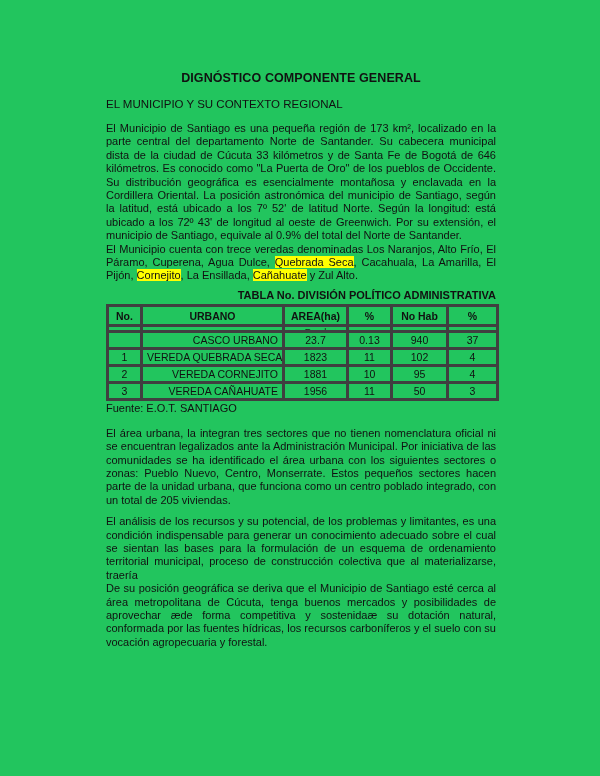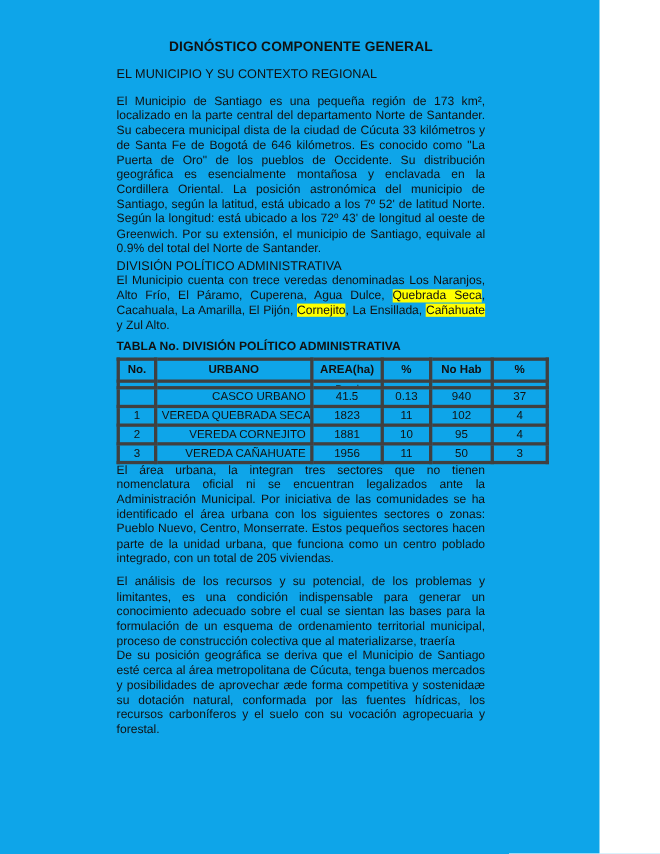--- a/index.html
+++ b/index.html
@@ -1,22 +1,22 @@
 <!DOCTYPE html>
 <html><head>
 <meta charset="utf-8">
 <style>
   html, body { margin: 0; padding: 0; background: #ffffff; }
   .page {
     position: relative;
-    width: 545px;
+    width: 600px;
     height: 776px;
-    background: #0ea5e9;
+    background: #22c55e;
     box-sizing: border-box;
-    padding: 35px 104px 0 106px;
+    padding: 71px 104px 0 106px;
     font-family: "Liberation Sans", sans-serif;
     font-size: 11px;
     line-height: 13.4px;
     color: #111111;
     overflow: hidden;
   }
   .doc-title {
     font-size: 12.5px;
     line-height: 14px;
     font-weight: bold;
@@ -33,21 +33,21 @@
   .sec-heading.tight { margin: 3px 0 0 0; }
   p.body-par {
     text-align: justify;
     margin: 0;
   }
   p.body-par.gap-b { margin-bottom: 8px; }
   .hl { background: #ffff00; }
   .table-title {
     font-size: 11px;
     font-weight: bold;
-    text-align: left;
+    text-align: right;
     margin: 6px 0 2px 0;
   }
   table.data-table {
     border-collapse: collapse;
     width: 100%;
     table-layout: fixed;
     font-size: 10.5px;
     line-height: 12px;
     border: 1.5px solid #1b1b1b;
   }
@@ -79,21 +79,20 @@
 <body>
 
 <div class="page">
 
   <h1 class="doc-title">DIGNÓSTICO COMPONENTE GENERAL</h1>
 
   <h2 class="sec-heading">EL MUNICIPIO Y SU CONTEXTO REGIONAL</h2>
 
   <p class="body-par">El Municipio de Santiago es una pequeña región de 173 km², localizado en la parte central del departamento Norte de Santander. Su cabecera municipal dista de la ciudad de Cúcuta 33 kilómetros y de Santa Fe de Bogotá de 646 kilómetros. Es conocido como "La Puerta de Oro" de los pueblos de Occidente. Su distribución geográfica es esencialmente montañosa y enclavada en la Cordillera Oriental. La posición astronómica del municipio de Santiago, según la latitud, está ubicado a los 7º 52' de latitud Norte. Según la longitud: está ubicado a los 72º 43' de longitud al oeste de Greenwich. Por su extensión, el municipio de Santiago, equivale al 0.9% del total del Norte de Santander.</p>
 
-  <h2 class="sec-heading tight">DIVISIÓN POLÍTICO ADMINISTRATIVA</h2>
 
   <p class="body-par"><span>El Municipio cuenta con trece veredas denominadas Los Naranjos, Alto Frío, El Páramo, Cuperena, Agua Dulce, </span><span class="hl" style="background: rgb(255, 255, 0);">Quebrada Seca</span><span>, Cacahuala, La Amarilla, El Pijón, </span><span class="hl" style="background: rgb(255, 255, 0);">Cornejito</span><span>, La Ensillada, </span><span class="hl" style="background: rgb(255, 255, 0);">Cañahuate</span><span> y Zul Alto.</span></p>
 
   <div class="table-title">TABLA No. DIVISIÓN POLÍTICO ADMINISTRATIVA</div>
 
   <table class="data-table">
     <colgroup>
       <col style="width:34px">
         <col style="width:142px">
         <col style="width:64px">
@@ -118,21 +117,21 @@
           </td>
         <td></td>
         <td></td>
         <td></td>
       </tr>
     </thead>
     <tbody>
         <tr>
           <td class="cell-center"></td>
           <td class="cell-left">CASCO URBANO</td>
-          <td class="cell-center">41.5</td>
+          <td class="cell-center">23.7</td>
           <td class="cell-center">0.13</td>
           <td class="cell-center">940</td>
           <td class="cell-center">37</td>
         </tr>
         <tr>
           <td class="cell-center">1</td>
           <td class="cell-left">VEREDA QUEBRADA SECA</td>
           <td class="cell-center">1823</td>
           <td class="cell-center">11</td>
           <td class="cell-center">102</td>
@@ -150,18 +149,19 @@
           <td class="cell-center">3</td>
           <td class="cell-left">VEREDA CAÑAHUATE</td>
           <td class="cell-center">1956</td>
           <td class="cell-center">11</td>
           <td class="cell-center">50</td>
           <td class="cell-center">3</td>
         </tr>
       </tbody>
   </table>
 
+  <div class="source-line">Fuente: E.O.T. SANTIAGO</div>
 
   <p class="body-par gap-b">El área urbana, la integran tres sectores que no tienen nomenclatura oficial ni se encuentran legalizados ante la Administración Municipal. Por iniciativa de las comunidades se ha identificado el área urbana con los siguientes sectores o zonas: Pueblo Nuevo, Centro, Monserrate. Estos pequeños sectores hacen parte de la unidad urbana, que funciona como un centro poblado integrado, con un total de 205 viviendas.</p>
   <p class="body-par">El análisis de los recursos y su potencial, de los problemas y limitantes, es una condición indispensable para generar un conocimiento adecuado sobre el cual se sientan las bases para la formulación de un esquema de ordenamiento territorial municipal, proceso de construcción colectiva que al materializarse, traería</p>
   <p class="body-par gap-b">De su posición geográfica se deriva que el Municipio de Santiago esté cerca al área metropolitana de Cúcuta, tenga buenos mercados y posibilidades de aprovechar æde forma competitiva y sostenidaæ su dotación natural, conformada por las fuentes hídricas, los recursos carboníferos y el suelo con su vocación agropecuaria y forestal.</p>
 
 </div>
 
 </body></html>

